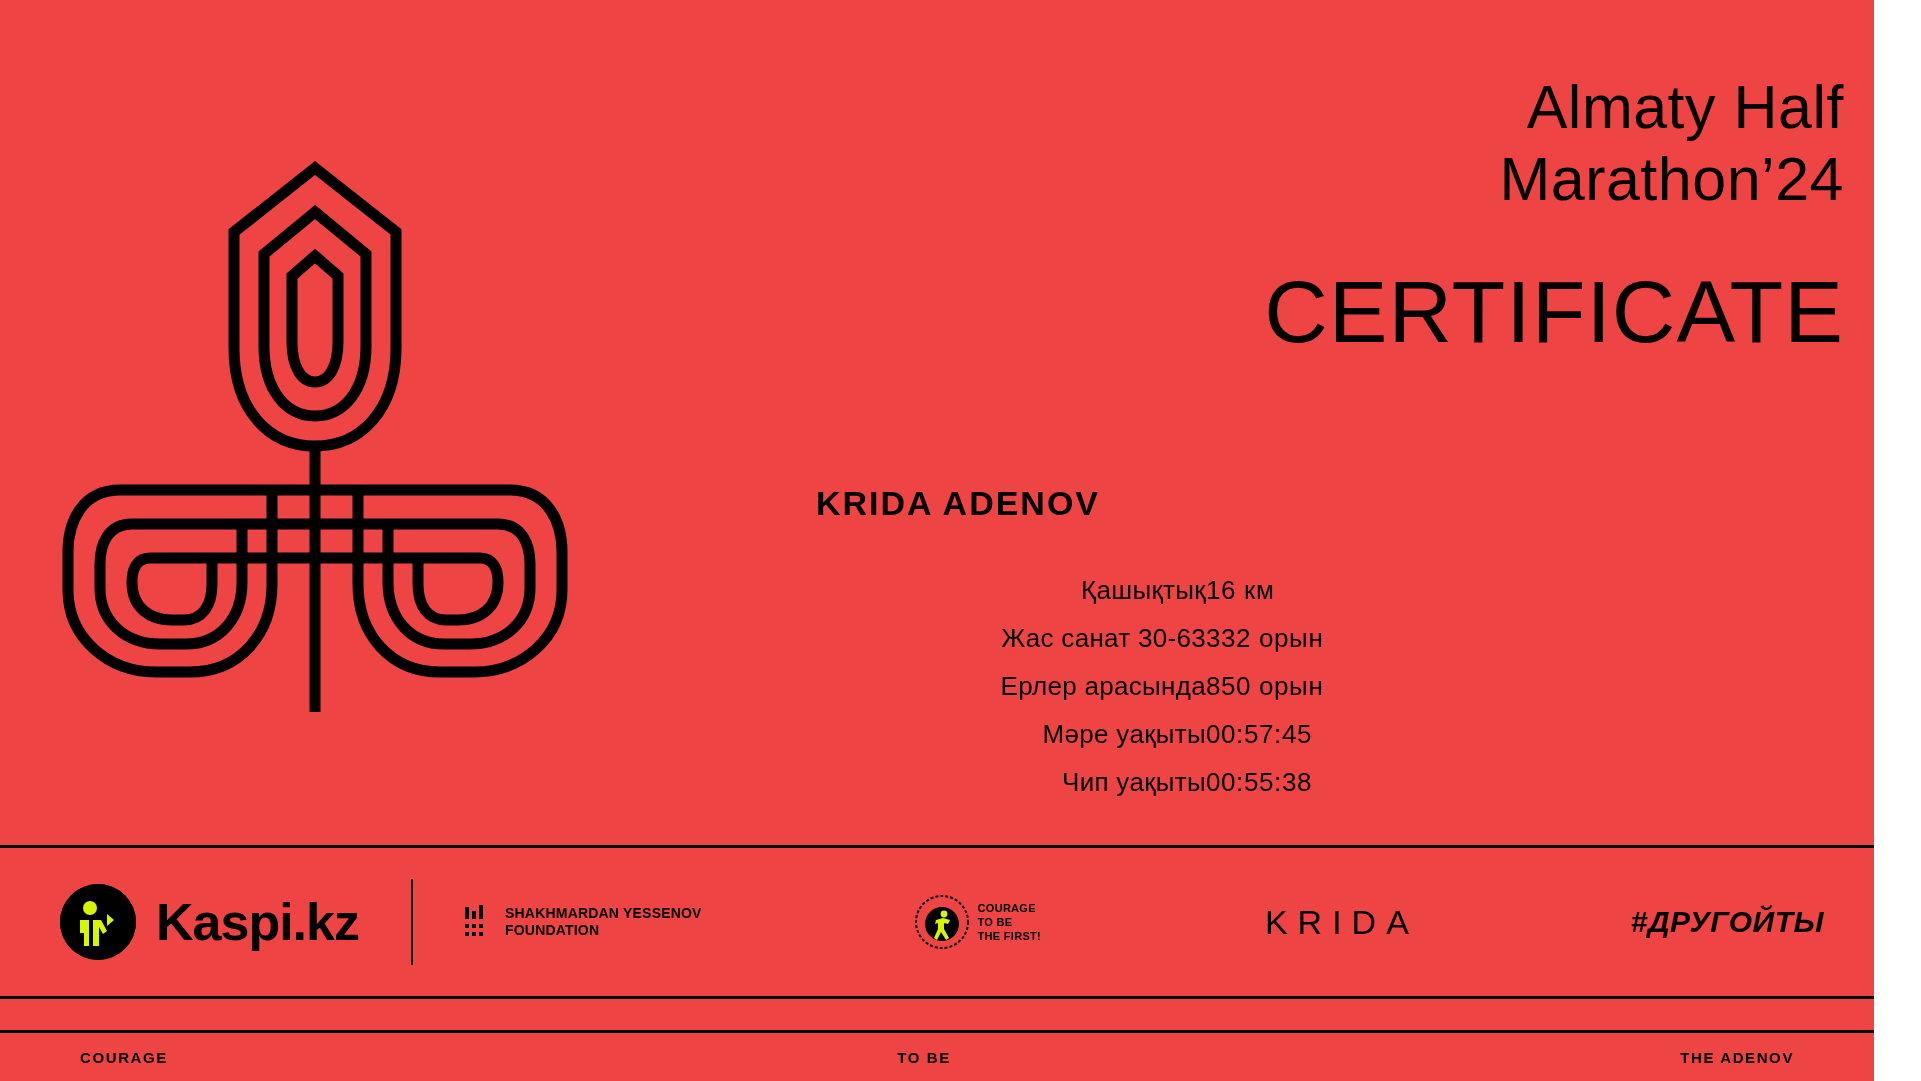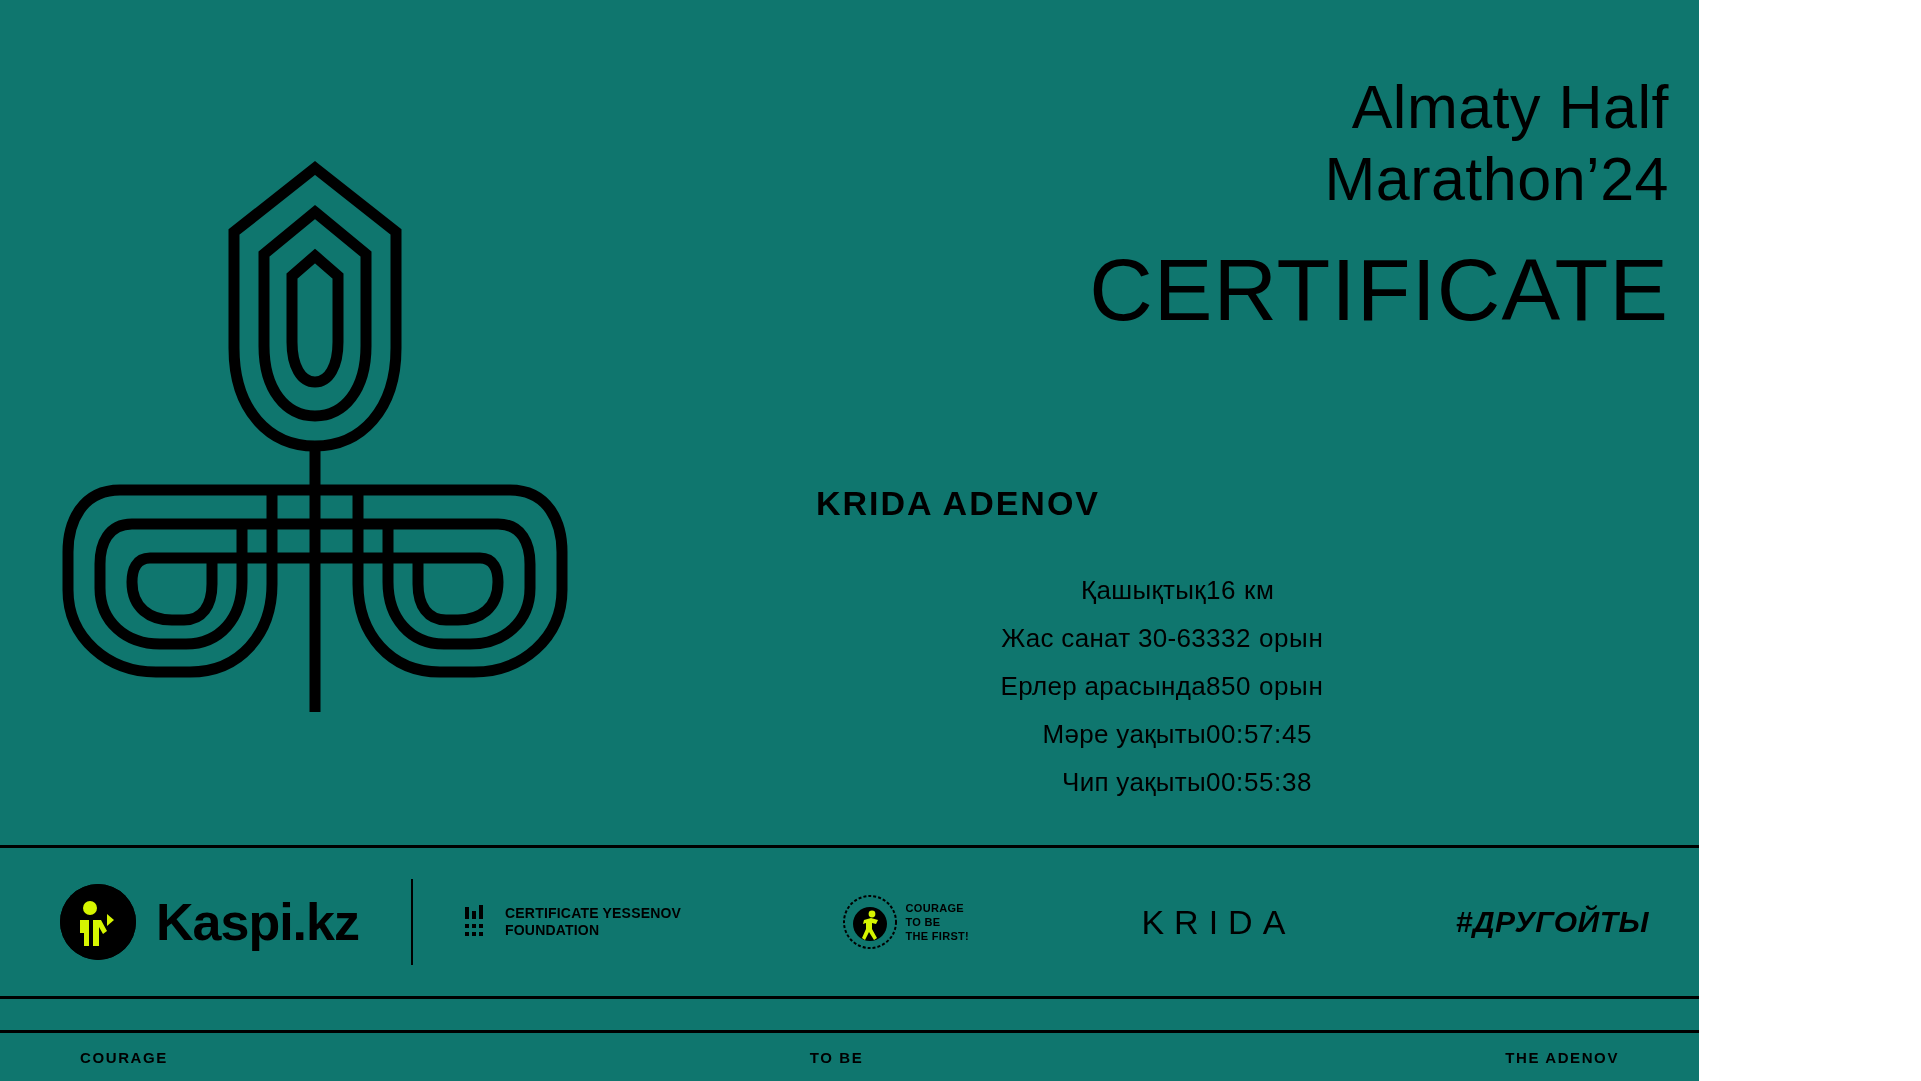--- a/index.html
+++ b/index.html
@@ -5,23 +5,23 @@
   html, body {
     margin: 0;
     padding: 0;
     background: #ffffff;
   }
   body {
     font-family: "Liberation Sans", sans-serif;
   }
   .certificate {
     position: relative;
-    width: 1699px;
+    width: 1874px;
     height: 1081px;
-    background: #0f766e;
+    background: #ef4444;
     overflow: hidden;
     box-sizing: border-box;
   }
 
   
   .main {
     position: relative;
     height: 845px;
   }
 
@@ -44,21 +44,21 @@
   }
   .event-title {
     font-size: 61px;
     line-height: 1.18;
     font-weight: 400;
     letter-spacing: 0.5px;
     color: #000;
     white-space: pre-line;
   }
   .cert-word {
-    margin-top: 30px;
+    margin-top: 52px;
     font-size: 88px;
     line-height: 1;
     font-weight: 400;
     letter-spacing: 1px;
     color: #000;
   }
 
   .runner-name {
     position: absolute;
     left: 816px;
@@ -293,21 +293,21 @@
           <rect x="7" y="6" width="4" height="8"></rect>
           <rect x="14" y="0" width="4" height="14"></rect>
           <rect x="0" y="19" width="4" height="4"></rect>
           <rect x="7" y="19" width="4" height="4"></rect>
           <rect x="14" y="19" width="4" height="4"></rect>
           <rect x="0" y="27" width="4" height="4"></rect>
           <rect x="7" y="27" width="4" height="4"></rect>
           <rect x="14" y="27" width="4" height="4"></rect>
         </svg>
       </div>
-      <div class="yessenov-text">CERTIFICATE YESSENOV
+      <div class="yessenov-text">SHAKHMARDAN YESSENOV
 FOUNDATION</div>
     </div>
 
     <div style="flex:1 1 auto"></div>
 
     <div class="sponsor-slot courage-fund">
       <div class="cf-circle">
         <svg width="56" height="56" viewBox="0 0 56 56" xmlns="http://www.w3.org/2000/svg">
           <circle cx="28" cy="28" r="26" fill="none" stroke="#000" stroke-width="2" stroke-dasharray="3 2"></circle>
           <circle cx="28" cy="30" r="17" fill="#000"></circle>

